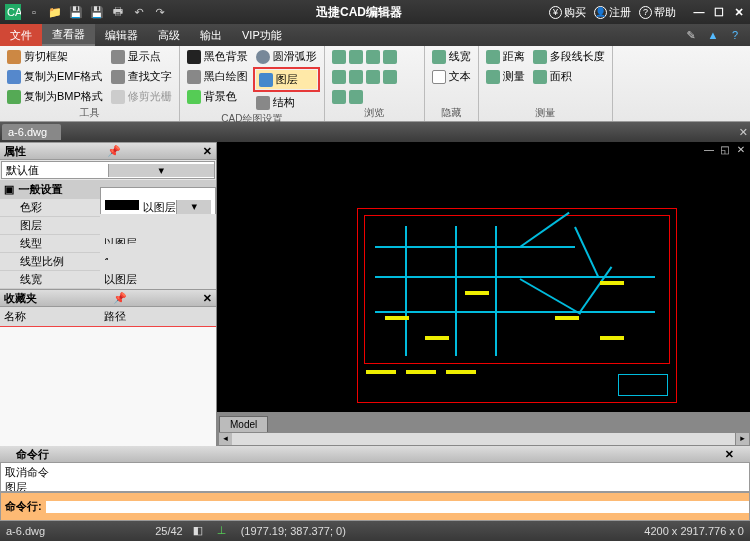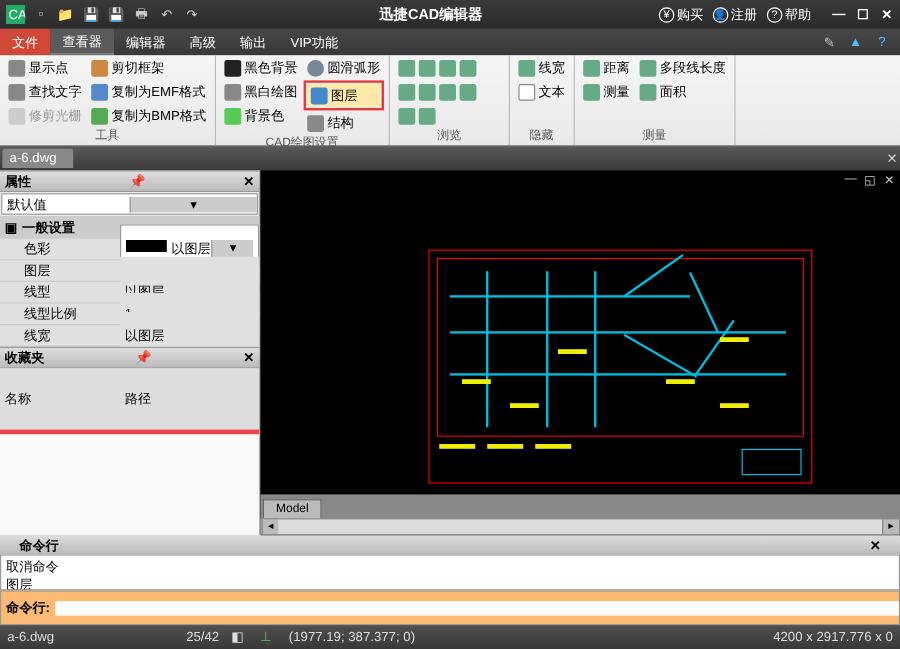--- a/index.html
+++ b/index.html
@@ -37,21 +37,21 @@
 .dropdown-row span{flex:1;padding:0 4px}
 .dd-btn{width:16px;background:#ccc;text-align:center;border-left:1px solid #999;cursor:pointer}
 .prop-grid{background:#e0e0e0}
 .prop-cat{background:#ccc;padding:2px 4px;font-weight:bold;display:flex;align-items:center;gap:4px}
 .prop-row{display:flex;height:18px;align-items:center;border-bottom:1px solid #ccc}
 .prop-name{width:100px;padding-left:20px;background:#e0e0e0}
 .prop-val{flex:1;padding:12px 4px;background:#e0e0e0}
 .prop-val.editable{background:#fff;border:1px solid #999;display:flex}
 .prop-val.editable span{flex:1}
 .color-sw{width:10px;height:10px;background:#000;display:inline-block;margin-right:4px;vertical-align:middle}
-.fav-hdr{display:flex;padding:18px 4px;background:#ddd;border-bottom:4px solid #ef4444}
+.fav-hdr{display:flex;padding:2px 4px;background:#ddd;border-bottom:1px solid #ef4444}
 .fav-hdr span:first-child{width:100px}
 .canvas-area{flex:1;display:flex;flex-direction:column;background:#000;position:relative}
 .canvas-top{display:flex;justify-content:flex-end;padding:2px;gap:2px}
 .canvas-btn{width:14px;height:12px;color:#ccc;cursor:pointer;font-size:10px;text-align:center}
 .drawing{flex:1;position:relative}
 .cad-frame{position:absolute;left:140px;top:50px;width:320px;height:195px;border:1px solid #e00}
 .cad-frame-inner{position:absolute;left:6px;top:6px;right:6px;bottom:38px;border:1px solid #e00}
 .cad-line{position:absolute;background:#0bd}
 .cad-text{position:absolute;background:#ee0;width:24px;height:4px}
 .model-tab{height:20px;background:#888;display:flex;align-items:flex-end}
@@ -122,44 +122,44 @@
     <span class="tb-icon" style="color:#5bf">▲</span>
     <span class="tb-icon" style="color:#5bf">?</span>
   </div>
 </div>
 
 <div class="ribbon">
   <div class="rgroup">
     <div class="rgroup-body">
       <div class="rcol">
         <div class="rbtn">
+            <span class="rbtn-ico" style="background:#c84"></span>
+            <span>剪切框架</span>
+          </div>
+        <div class="rbtn">
+            <span class="rbtn-ico" style="background:#58c"></span>
+            <span>复制为EMF格式</span>
+          </div>
+        <div class="rbtn">
+            <span class="rbtn-ico" style="background:#5a5"></span>
+            <span>复制为BMP格式</span>
+          </div>
+      </div>
+      <div class="rcol">
+        <div class="rbtn">
             <span class="rbtn-ico" style="background:#888"></span>
             <span>显示点</span>
           </div>
         <div class="rbtn">
             <span class="rbtn-ico" style="background:#888"></span>
             <span>查找文字</span>
           </div>
         <div class="rbtn disabled">
             <span class="rbtn-ico" style="background:#ccc"></span>
             <span>修剪光栅</span>
-          </div>
-      </div>
-      <div class="rcol">
-        <div class="rbtn">
-            <span class="rbtn-ico" style="background:#c84"></span>
-            <span>剪切框架</span>
-          </div>
-        <div class="rbtn">
-            <span class="rbtn-ico" style="background:#58c"></span>
-            <span>复制为EMF格式</span>
-          </div>
-        <div class="rbtn">
-            <span class="rbtn-ico" style="background:#5a5"></span>
-            <span>复制为BMP格式</span>
           </div>
       </div>
     </div>
     <div class="rgroup-label">工具</div>
   </div>
   <div class="rgroup">
     <div class="rgroup-body">
       <div class="rcol">
         <div class="rbtn">
             <span class="rbtn-ico" style="background:#222"></span>

